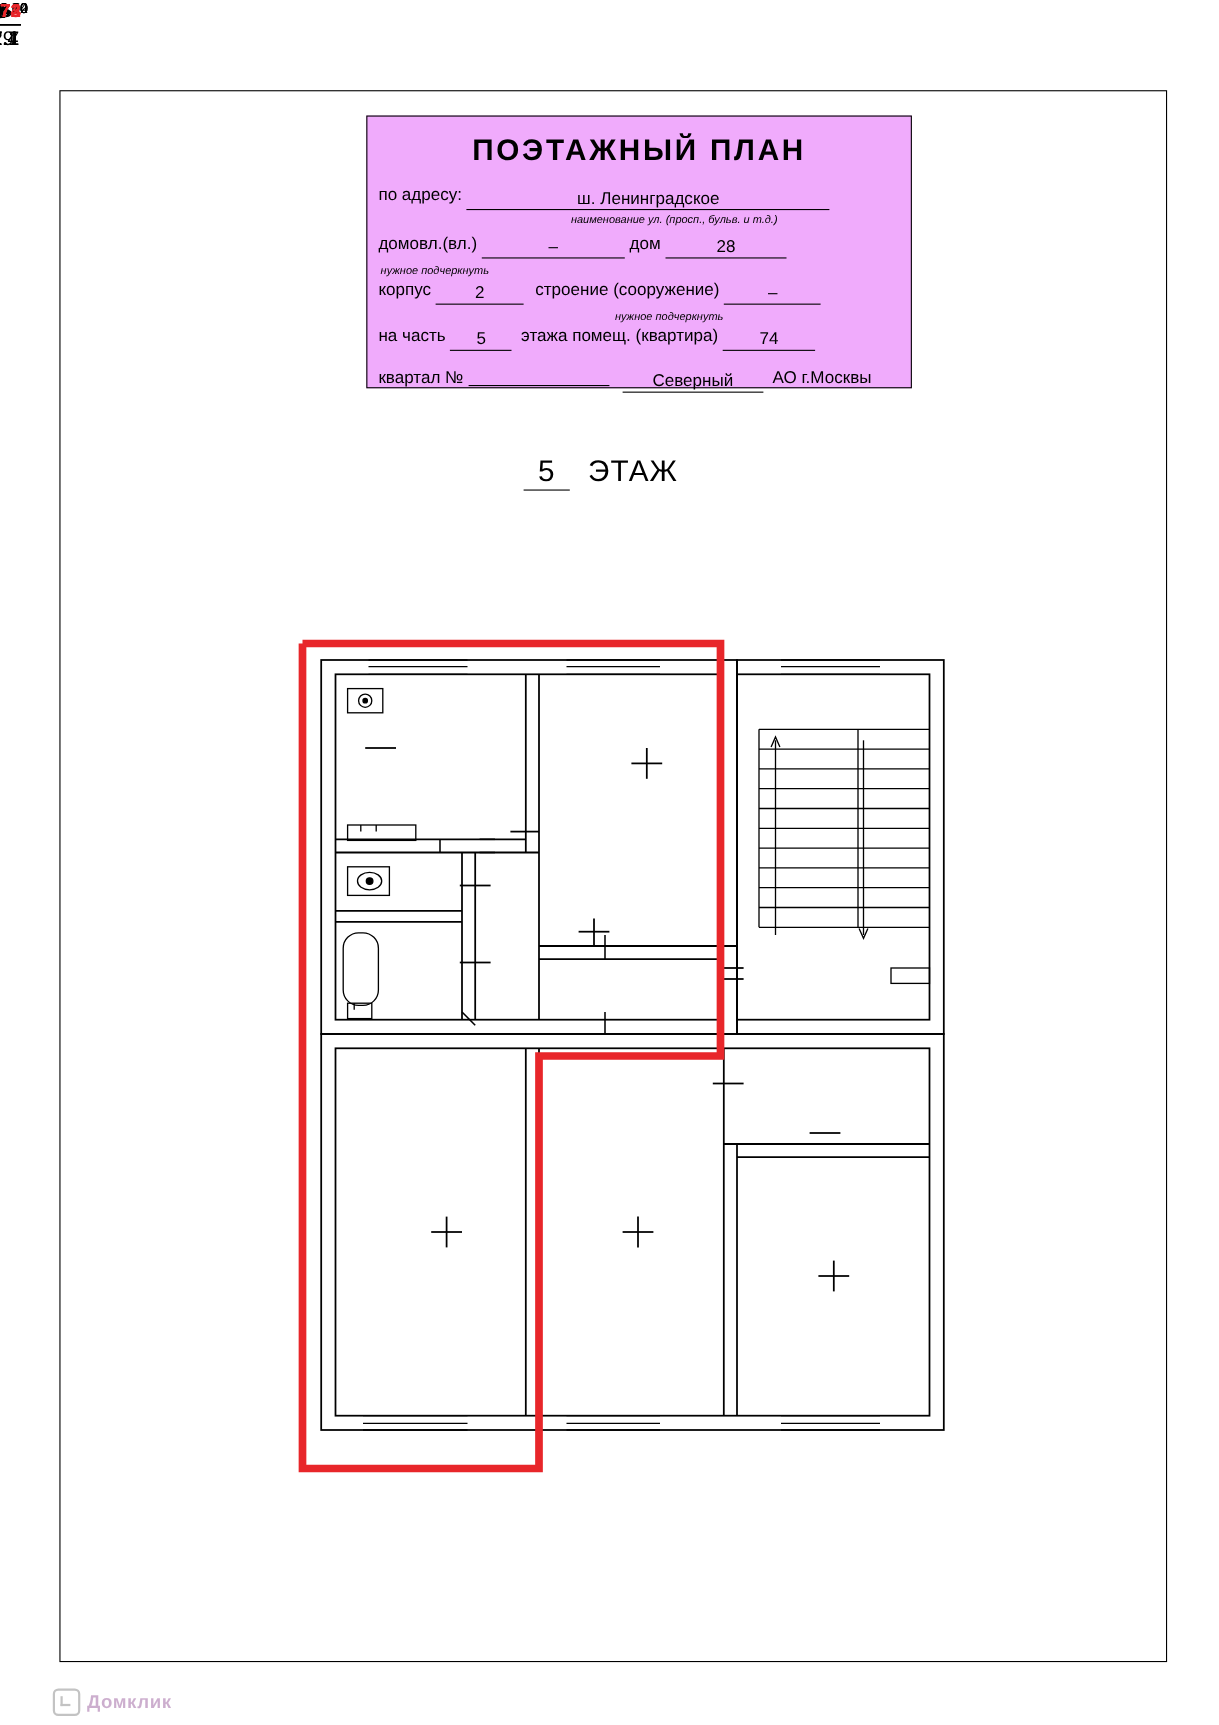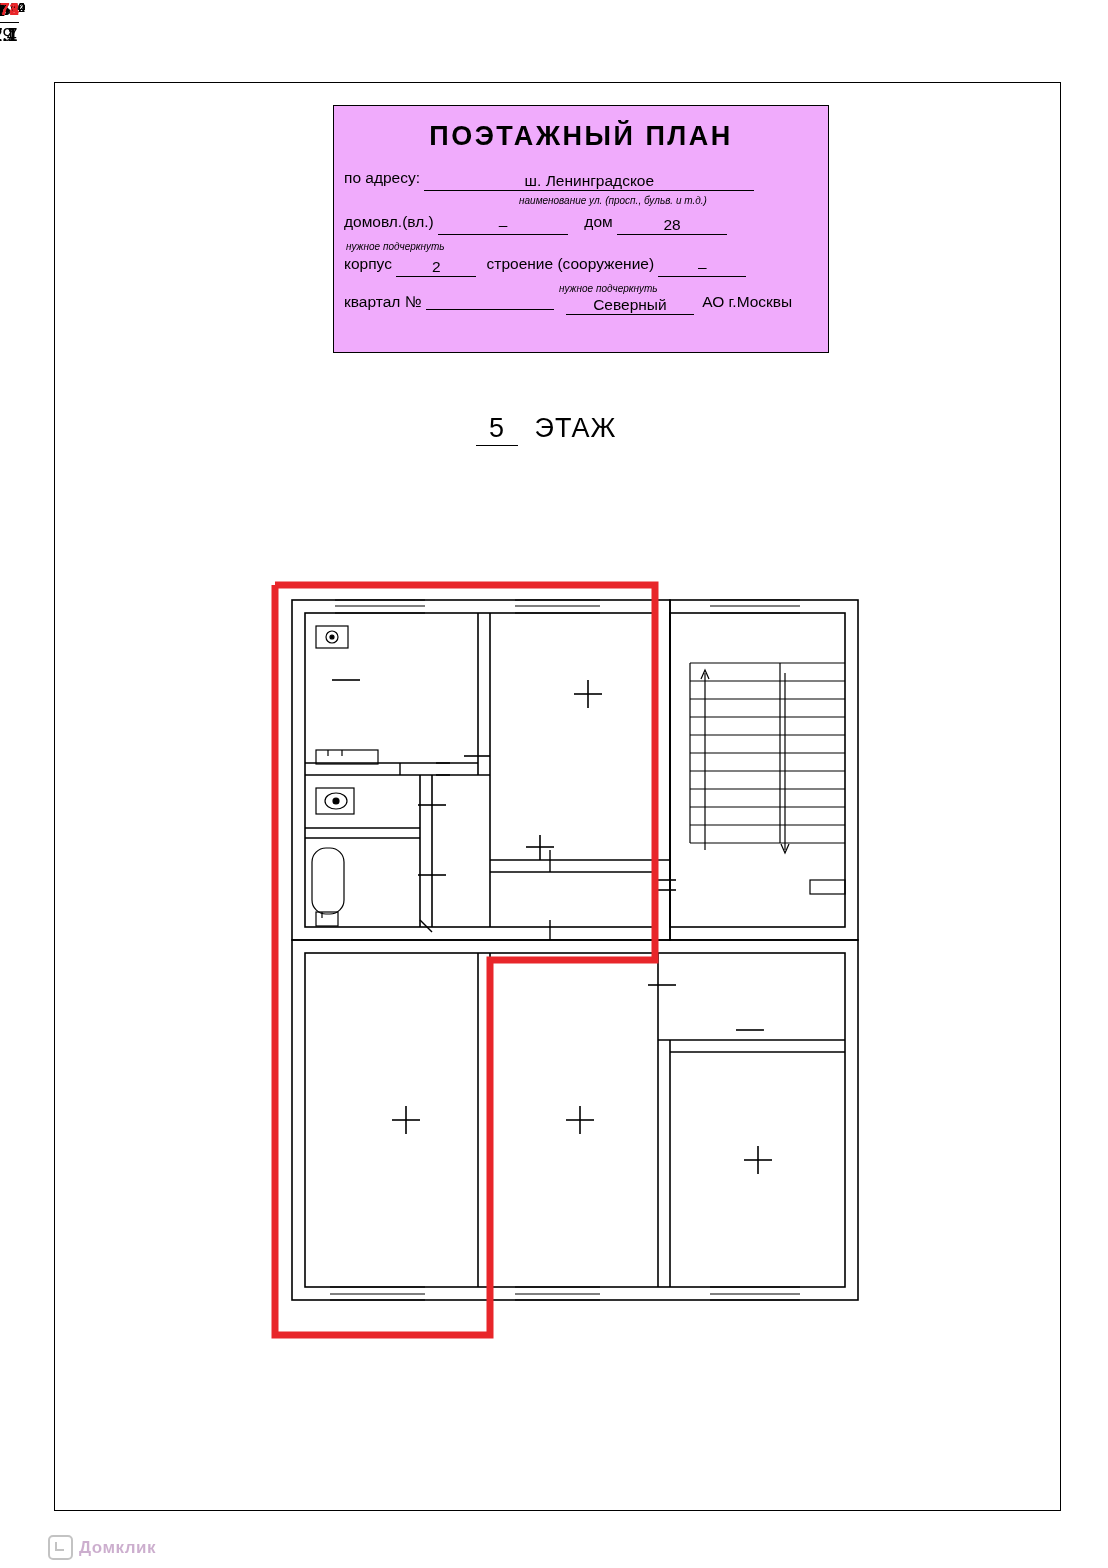--- a/index.html
+++ b/index.html
@@ -132,33 +132,39 @@
 
   <div class="card-row" style="margin-top:12px;">
     <span>по адресу:</span>
     <span class="ul" style="width:330px;">ш. Ленинградское</span>
     <span class="tiny" style="left:175px; top:20px;">наименование ул. (просп., бульв. и т.д.)</span>
   </div>
 
   <div class="card-row" style="margin-top:16px;">
     <span>домовл.(вл.)</span>
     <span class="ul" style="width:130px;">–</span>
-    <span style="margin-left:12px;">дом</span>
+    <span style="margin-left:0;">дом</span>
     <span class="ul" style="width:110px;">28</span>
     <span class="tiny" style="left:2px; top:22px;">нужное подчеркнуть</span>
   </div>
 
   <div class="card-row" style="margin-top:14px;">
     <span>корпус</span>
     <span class="ul" style="width:80px;">2</span>
     <span style="margin-left:6px;">строение (сооружение)</span>
     <span class="ul" style="width:88px;">–</span>
     <span class="tiny" style="left:215px; top:22px;">нужное подчеркнуть</span>
   </div>
 
+  <div class="card-row" style="margin-top:14px;">
+    <span>на часть</span>
+    <span class="ul" style="width:56px;">5</span>
+    <span style="margin-left:4px;">этажа помещ. (квартира)</span>
+    <span class="ul" style="width:84px;">74</span>
+  </div>
 
   <div class="card-row" style="margin-top:10px;">
     <span>квартал №</span>
     <span class="ul" style="width:128px;"></span>
     <span class="ul" style="width:128px; margin-left:8px;">Северный</span>
     <span style="margin-left:4px;margin-top:28px;">АО г.Москвы</span>
   </div>
 </div>
 
 <div class="floor-label">

